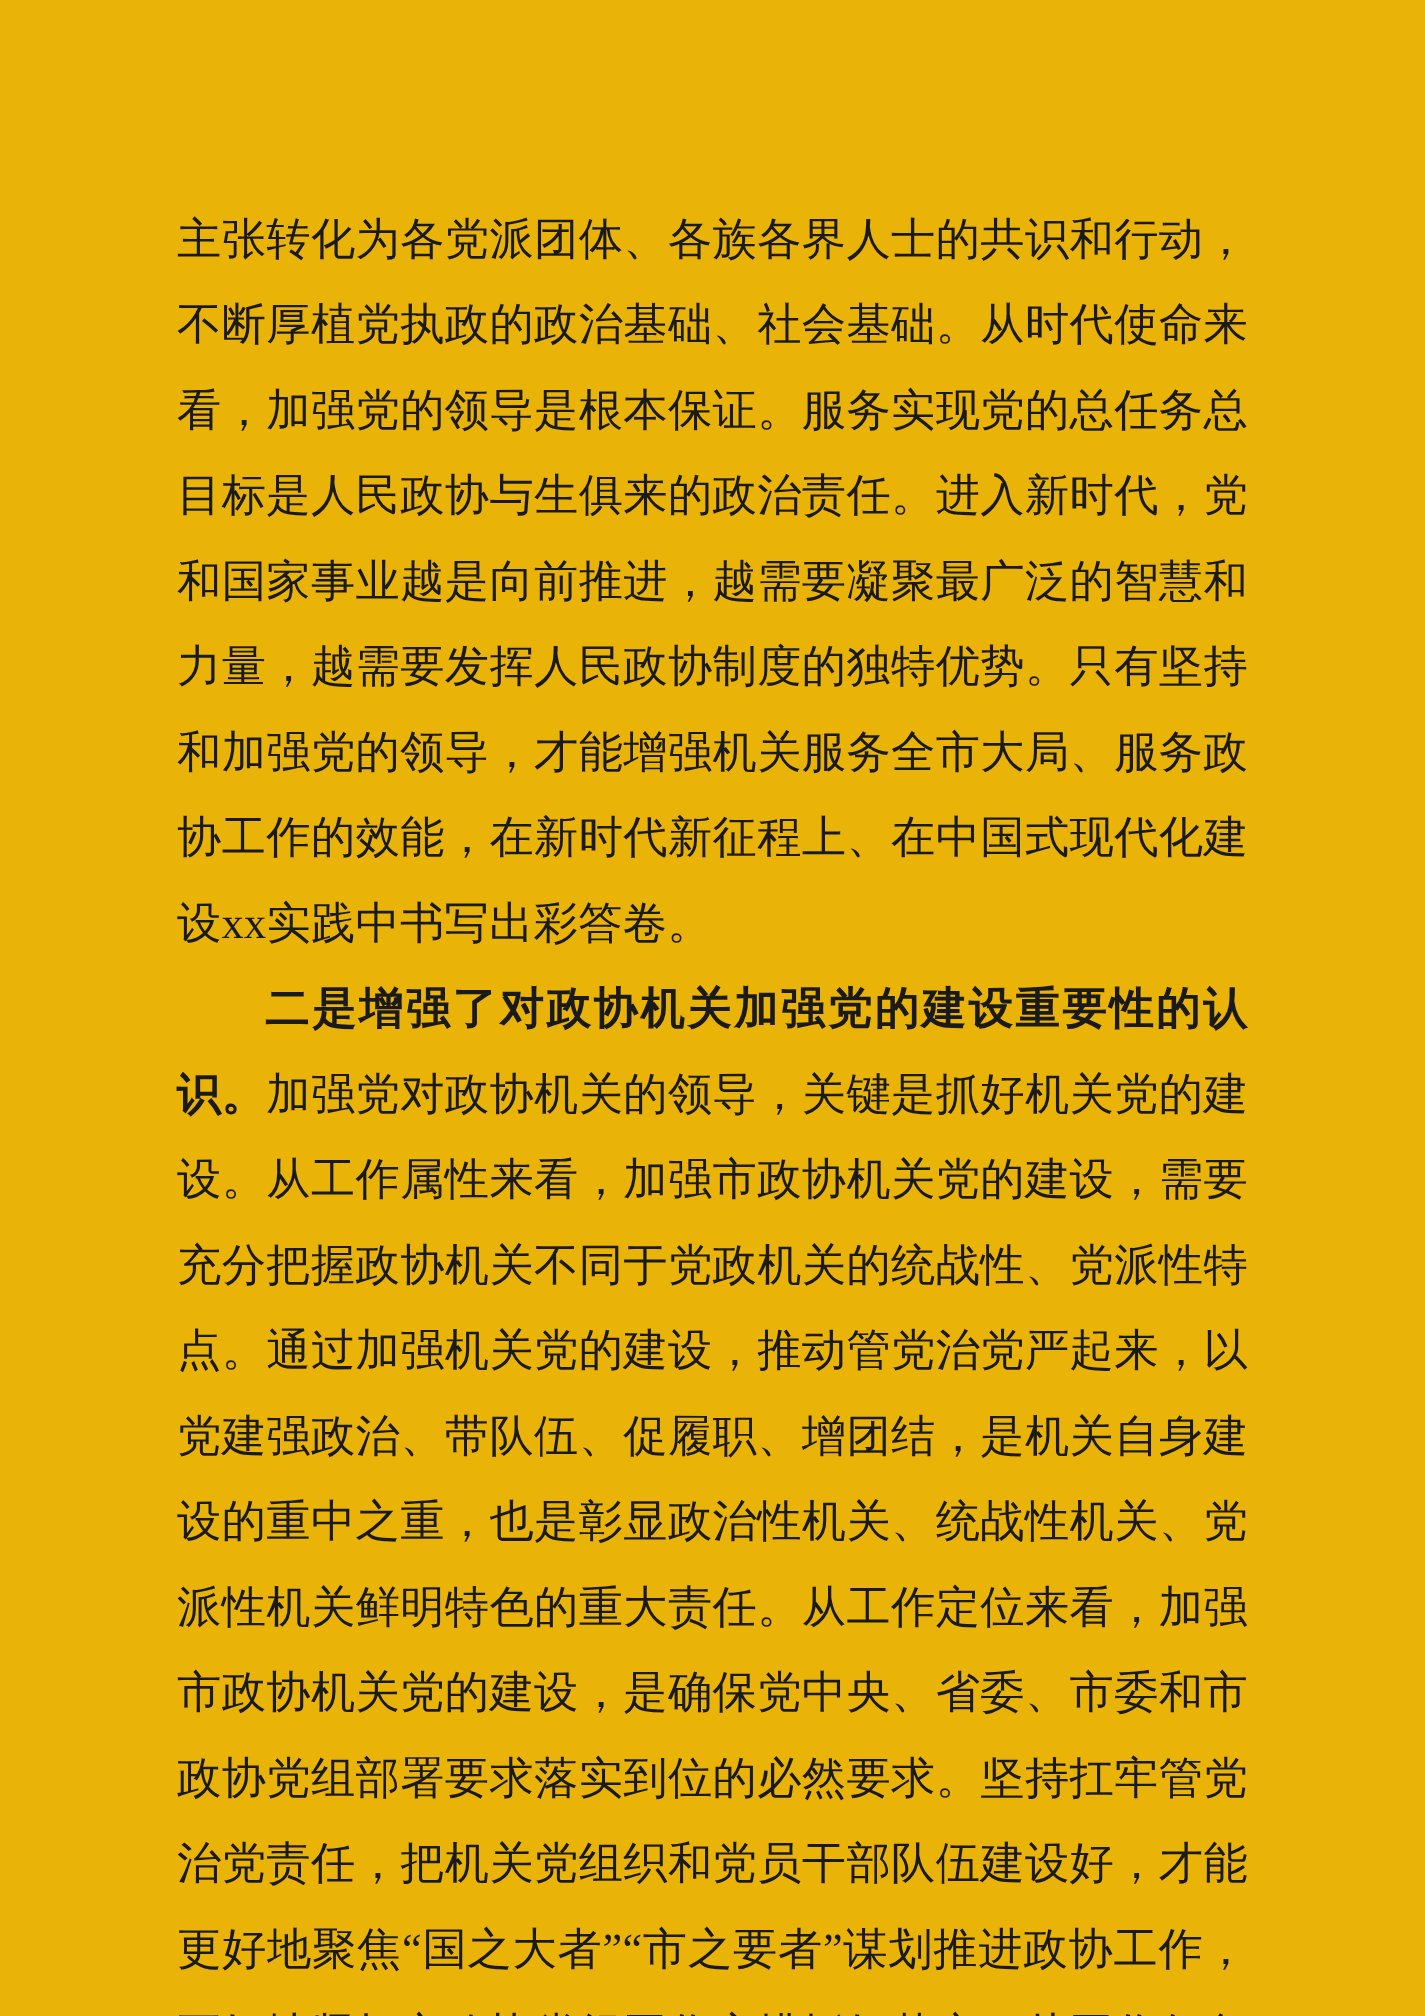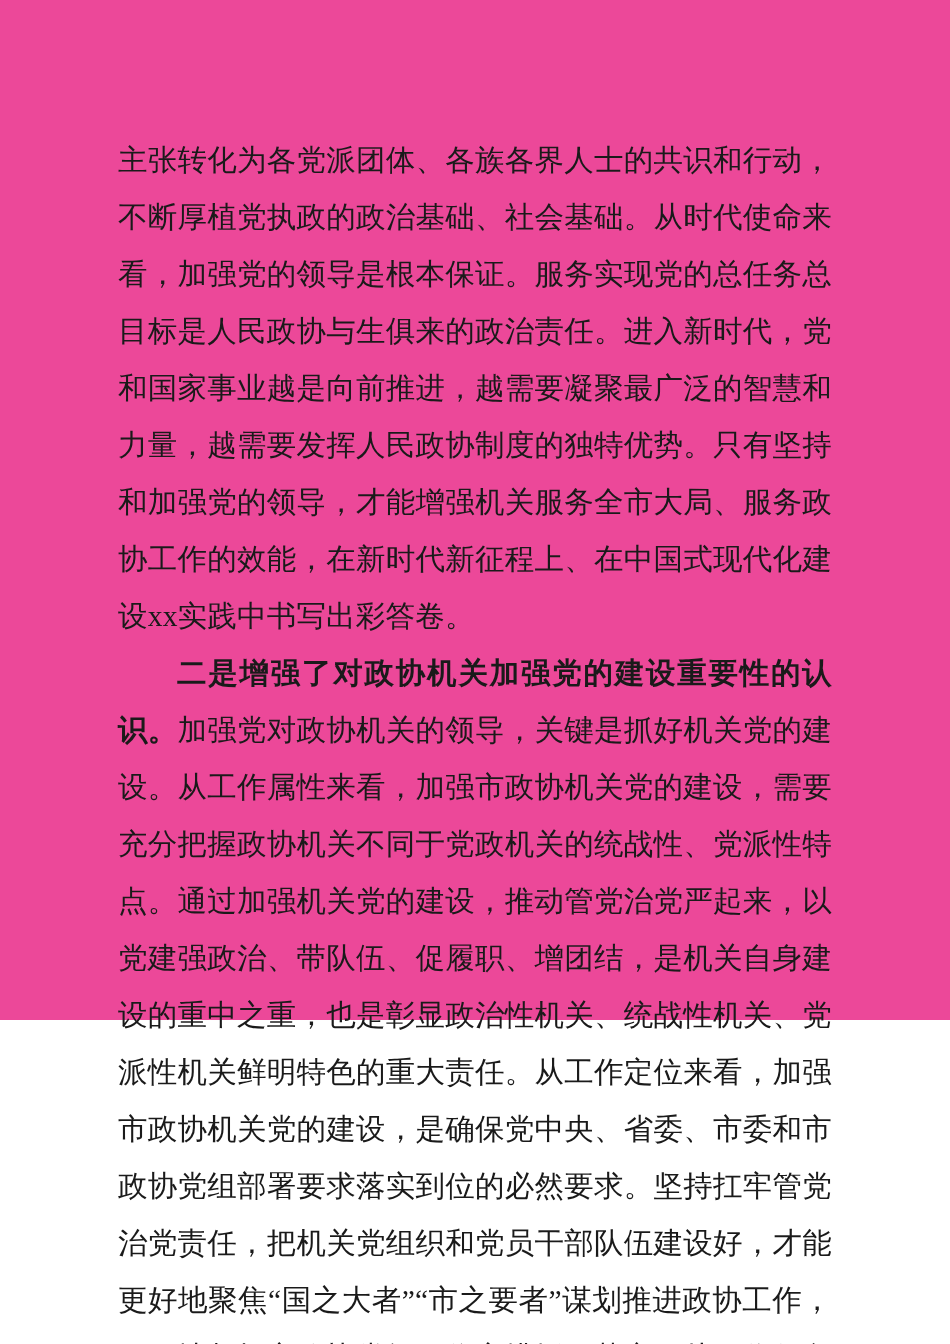--- a/index.html
+++ b/index.html
@@ -10,24 +10,24 @@
   body {
     width: 950px;
     height: 1344px;
     font-family: "Liberation Serif", "DejaVu Serif", serif;
     color: #1a1a1a;
     overflow: hidden;
   }
   .page {
     position: relative;
     width: 950px;
-    height: 1020px;
+    height: 1344px;
     box-sizing: border-box;
     padding: 132px 118px 60px 118px;
-    background: #ec4899;
+    background: #eab308;
   }
   .doc-body {
     font-size: 29.5px;
     line-height: 57px;
     text-align: justify;
     text-justify: inter-ideograph;
     letter-spacing: 0.2px;
   }
   .para {
     margin: 0;

